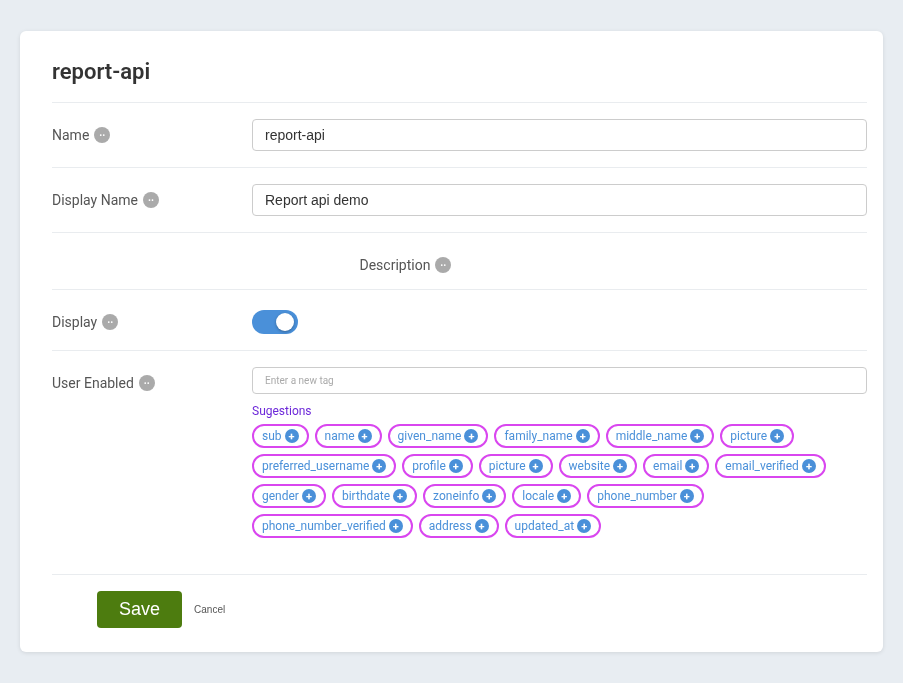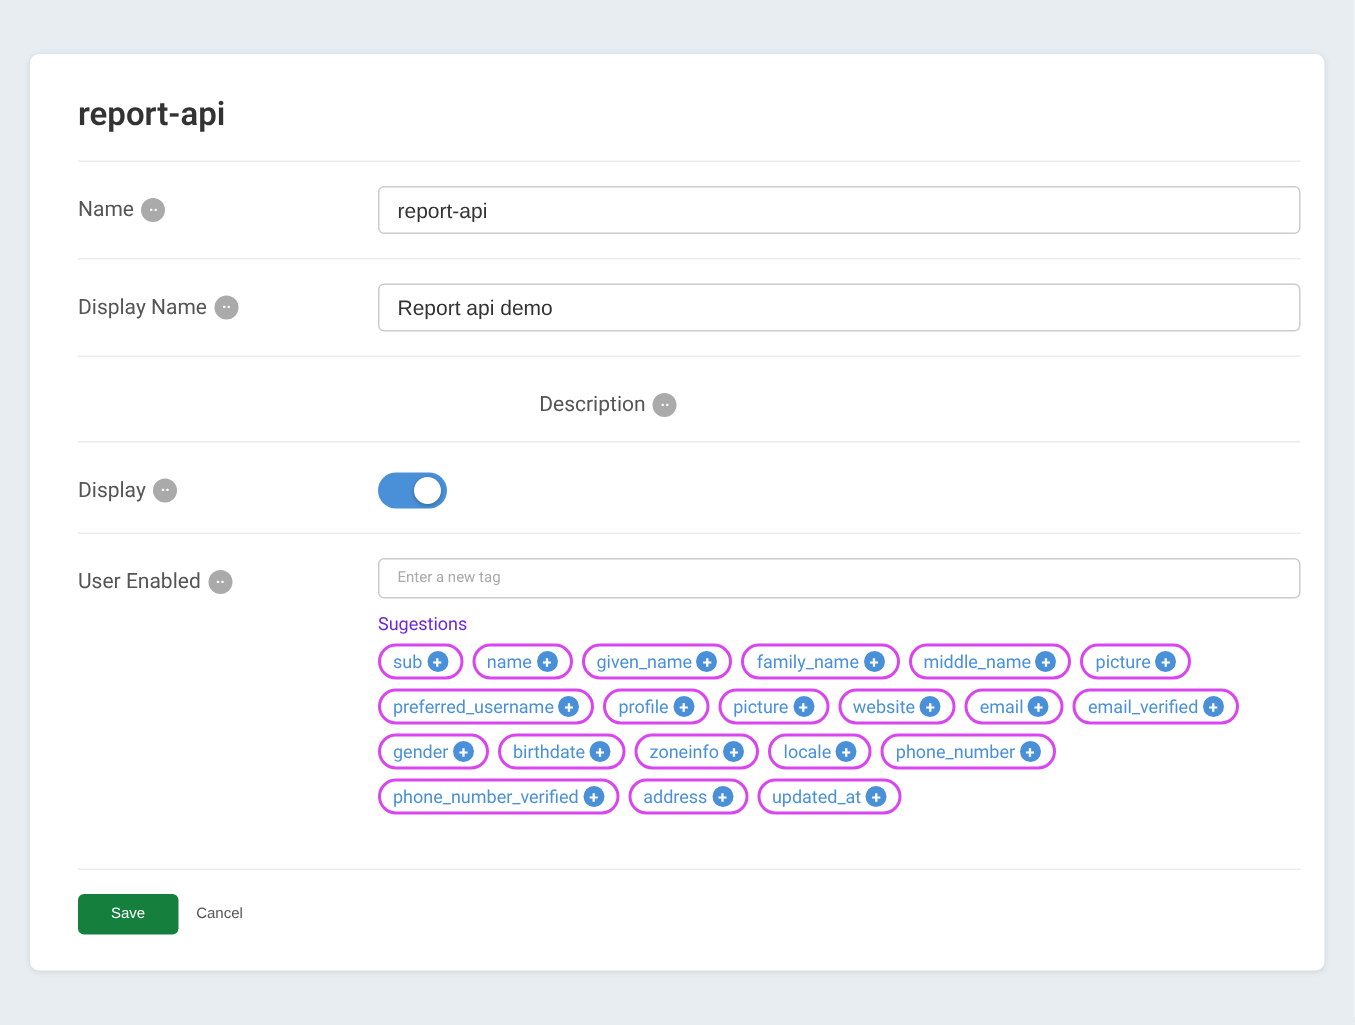--- a/index.html
+++ b/index.html
@@ -145,27 +145,28 @@
     
     .footer-row {
       display: flex;
       align-items: center;
       gap: 12px;
       margin-top: 20px;
       padding-top: 16px;
       border-top: 1px solid #e9ecef;
     }
     .btn-save {
-      background: #15803d;
+      background: #4d7c0f;
       color: #fff;
       border: none;
       border-radius: 4px;
       padding: 8px 22px;
-      font-size: 10px;
-      cursor: pointer;
+      font-size: 18px;
+      cursor: pointer;
+      margin-left: 45px;
     }
     .btn-cancel {
       background: transparent;
       color: #555;
       border: none;
       font-size: 10px;
       cursor: pointer;
     }
   </style>
 </head>

